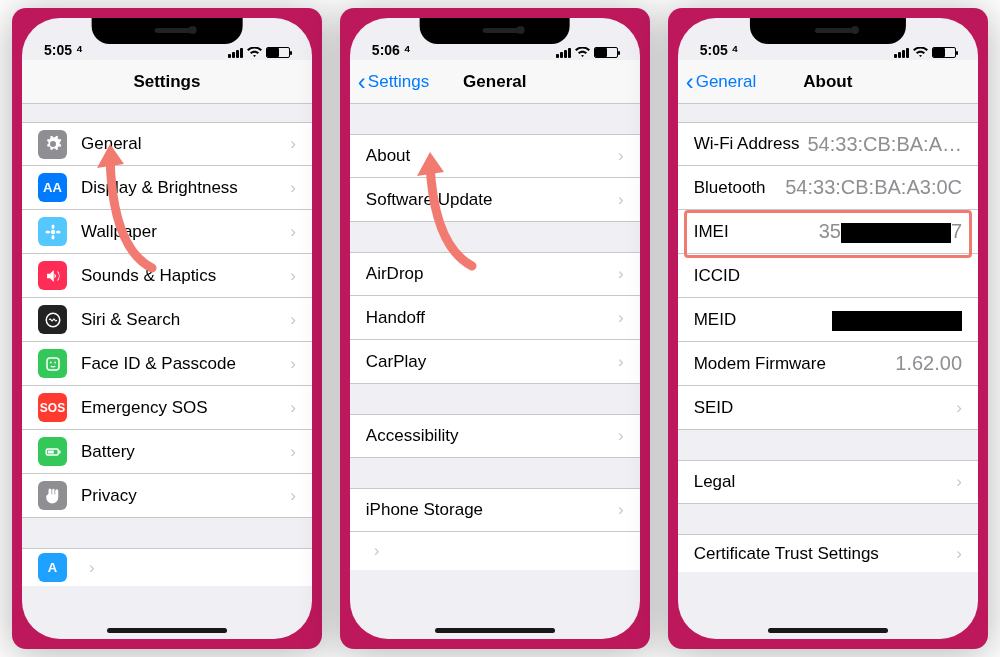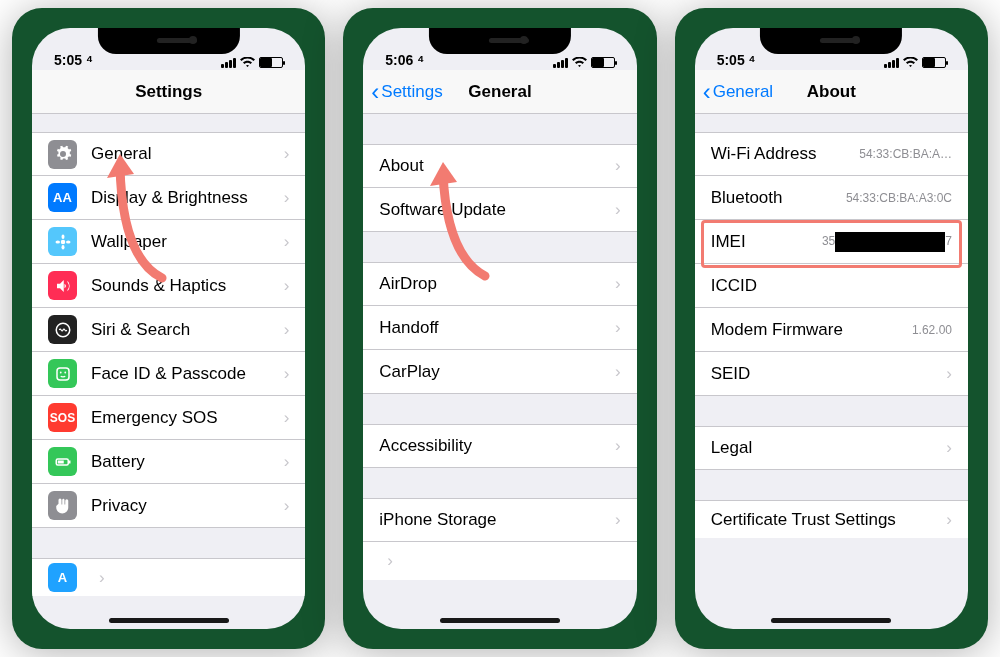--- a/index.html
+++ b/index.html
@@ -5,21 +5,21 @@
   :root{
     --ios-blue:#007aff;
     --ios-bg:#efeff4;
     --sep:#c8c7cc;
     --text:#000;
     --detail:#8e8e93;
     --arrow:#f27b71;
   }
   *{box-sizing:border-box;font-family:-apple-system,"Helvetica Neue",Helvetica,Arial,sans-serif}
   body{margin:0;background:#fff;width:1000px;height:657px;display:flex;gap:18px;padding:8px 12px}
-  .phone{flex:1;position:relative;border-radius:30px;background:#14532d;padding:20px;box-shadow:0 4px 40px rgba(0,0,0,.3)}
+  .phone{flex:1;position:relative;border-radius:14px;background:#be185d;padding:10px;box-shadow:0 4px 40px rgba(0,0,0,.3)}
   .screen{position:relative;width:100%;height:100%;border-radius:38px;overflow:hidden;background:var(--ios-bg);display:flex;flex-direction:column}
   
   .notch{position:absolute;top:0;left:50%;transform:translateX(-50%);width:52%;height:26px;background:#000;border-bottom-left-radius:18px;border-bottom-right-radius:18px;z-index:30}
   .notch::before{content:"";position:absolute;left:42%;top:10px;width:40px;height:5px;border-radius:3px;background:#222}
   .notch::after{content:"";position:absolute;right:30%;top:8px;width:8px;height:8px;border-radius:50%;background:#222}
   
   .status{height:42px;display:flex;align-items:flex-end;padding:0 22px 2px 22px;font-size:14px;font-weight:600;color:#000;justify-content:space-between;z-index:20}
   .status .time{min-width:54px}
   .status .right{display:flex;align-items:center;gap:4px}
   .sig{display:flex;align-items:flex-end;gap:1px}
@@ -36,21 +36,21 @@
   .navbar .back .chev{font-size:24px;line-height:1;font-weight:300;margin-right:2px}
   
   .list{flex:1;overflow:hidden}
   .group-spacer{height:30px}
   .group-spacer.sm{height:18px}
   .row{background:#fff;display:flex;align-items:center;height:44px;padding:0 16px;border-bottom:.5px solid var(--sep);position:relative}
   .row:first-of-type{border-top:.5px solid var(--sep)}
   .icon-box{width:29px;height:29px;border-radius:6px;margin-right:14px;display:flex;align-items:center;justify-content:center;color:#fff;font-size:15px;font-weight:600;flex:0 0 auto}
   .icon-box svg{width:18px;height:18px;fill:#fff}
   .row .label{flex:1;font-size:17px;color:var(--text);white-space:nowrap;overflow:hidden;text-overflow:ellipsis}
-  .row .detail{font-size:12px;color:var(--detail);margin-left:8px;white-space:nowrap}
+  .row .detail{font-size:20px;color:var(--detail);margin-left:8px;white-space:nowrap}
   .chevron{color:var(--sep);margin-left:8px;font-size:17px}
   .row.noicon .label{margin-left:0}
   .row.partial{border-bottom:none;height:38px}
   
   .home-ind{position:absolute;bottom:6px;left:50%;transform:translateX(-50%);width:120px;height:5px;border-radius:3px;background:#000;opacity:.9;z-index:10}
   
   .anno-arrow{position:absolute;z-index:25;pointer-events:none}
   
   .redact{display:inline-block;background:#000;vertical-align:middle}
   
@@ -319,20 +319,24 @@
             <div class="detail">54:33:CB:BA:A3:0C</div>
           </div>
           <div class="row noicon">
             <div class="label">IMEI</div>
             <div class="detail"><span>35</span><span class="redact" style="width: 110px; height: 20px;"></span><span>7</span></div>
           </div>
           <div class="row noicon">
             <div class="label">ICCID</div>
           </div>
           <div class="row noicon">
+            <div class="label">MEID</div>
+            <div class="detail"><span></span><span class="redact" style="width: 130px; height: 20px;"></span><span></span></div>
+          </div>
+          <div class="row noicon">
             <div class="label">Modem Firmware</div>
             <div class="detail">1.62.00</div>
           </div>
           <div class="row noicon">
             <div class="label">SEID</div>
             <div class="detail"></div>
             <div class="chevron">›</div>
           </div>
         </div>
       <div class="group-spacer"></div>

